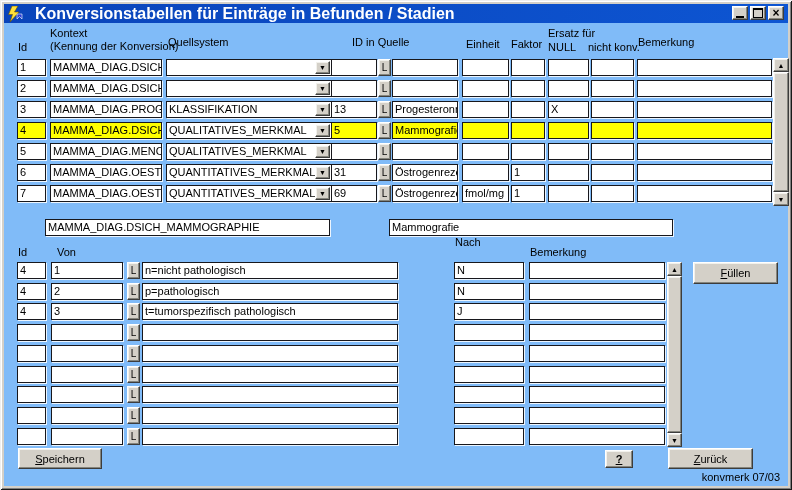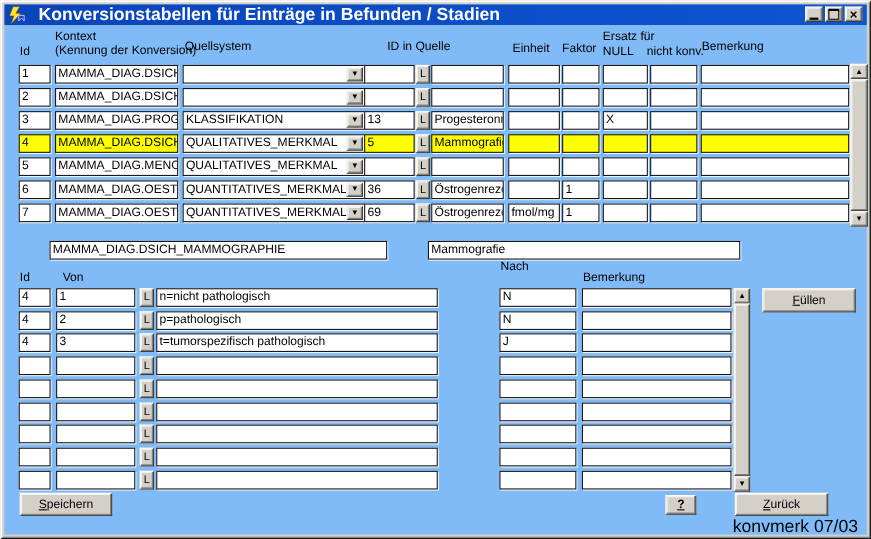--- a/index.html
+++ b/index.html
@@ -65,21 +65,21 @@
   .b-von  { left:51px;  width:72px; }
   .b-l    { left:127px; }
   .b-text { left:142px; width:256px; }
   .b-nach { left:454px; width:70px; }
   .b-bem  { left:529px; width:136px; }
 
   .sb { position:absolute; display:flex; flex-direction:column; background:#c6c3bb; }
   .sb-arrow { height:14px; font-size:7px; line-height:7px; flex:0 0 14px; }
   .sb-thumb { flex:1 1 auto; }
 
-  .status { position:absolute; right:12px; top:471px; font-size:16px; }
+  .status { position:absolute; right:12px; top:471px; font-size:11px; }
   u { text-decoration:underline; }
 </style>
 </head>
 <body>
 
 <div id="win">
 
   <div class="titlebar">
     <svg class="appicon" viewBox="0 0 16 16">
       <polygon points="5,0 11,0 7.5,6 12,6 3,16 5.5,8.5 1.5,8.5" fill="#ffe13a" stroke="#6b5200" stroke-width="0.6"></polygon>
@@ -194,21 +194,21 @@
     <div class="f c-nkonv"></div>
     <div class="f c-bem"></div>
   </div>
       <div class="row" style="top: 164px;">
     <div class="f c-id">6</div>
     <div class="f c-kontext">MAMMA_DIAG.OESTR</div>
     <div class="f c-combo">
       <span>QUANTITATIVES_MERKMAL</span>
       <span class="combo-arrow btn">▼</span>
     </div>
-    <div class="f c-idq">36</div>
+    <div class="f c-idq">31</div>
     <div class="lb btn c-l">L</div>
     <div class="f c-name">Östrogenreze</div>
     <div class="f c-einheit"></div>
     <div class="f c-faktor">1</div>
     <div class="f c-ersatz"></div>
     <div class="f c-nkonv"></div>
     <div class="f c-bem"></div>
   </div>
       <div class="row" style="top: 185px;">
     <div class="f c-id">7</div>
@@ -227,21 +227,21 @@
     <div class="f c-bem"></div>
   </div>
     </div>
 
   <div class="sb" style="left:773px;top:58px;width:16px;height:148px">
     <div class="sb-arrow btn">▲</div>
     <div class="sb-thumb btn"></div>
     <div class="sb-arrow btn">▼</div>
   </div>
 
-  <div class="f" style="left:45px;top:219px;width:307px">MAMMA_DIAG.DSICH_MAMMOGRAPHIE</div>
+  <div class="f" style="left:45px;top:219px;width:285px">MAMMA_DIAG.DSICH_MAMMOGRAPHIE</div>
   <div class="f" style="left:389px;top:219px;width:284px">Mammografie</div>
 
   <span class="lbl" style="left:18px;top:246px">Id</span>
   <span class="lbl" style="left:57px;top:246px">Von</span>
   <span class="lbl" style="left:455px;top:236px">Nach</span>
   <span class="lbl" style="left:530px;top:246px">Bemerkung</span>
 
   <div id="bottom-rows">
       <div class="row" style="top: 262px;">
     <div class="f b-id">4</div>

